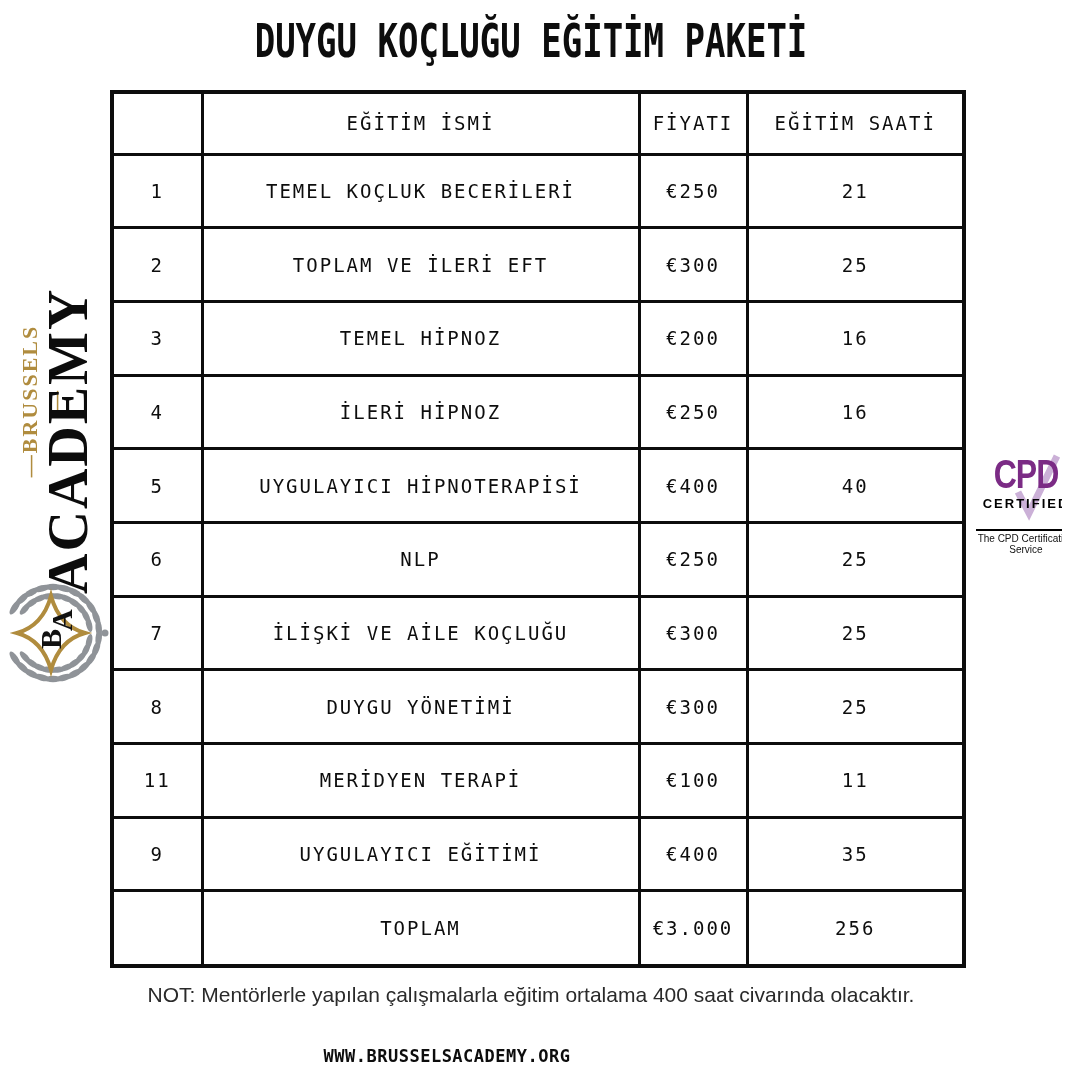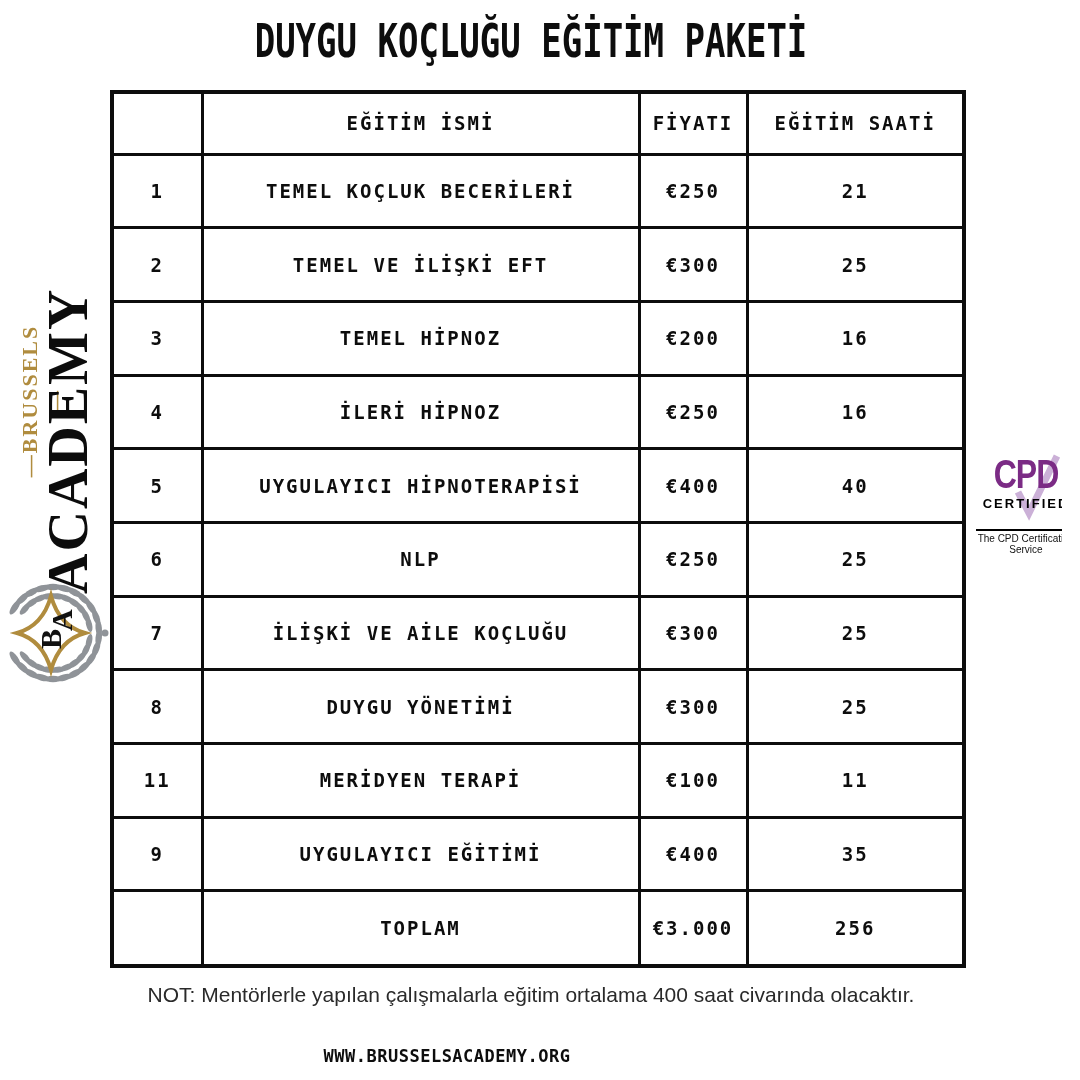--- a/index.html
+++ b/index.html
@@ -17,21 +17,21 @@
   }
 
   
   table.pricing {
     position:absolute; left:110px; top:90px; width:852px; height:878px;
     border-collapse:collapse; table-layout:fixed; background:#ffffff;
     border:4px solid #0d0d0d;
   }
   .pricing th, .pricing td {
     border:3px solid #0d0d0d; text-align:center; vertical-align:middle;
-    font-weight:bold; font-size:19px; letter-spacing:2px; padding:0; overflow:hidden;
+    font-weight:normal; font-size:19px; letter-spacing:2px; padding:0; overflow:hidden;
   }
   .pricing thead tr { height:62px; }
 
   
   .logo { position:absolute; left:0; top:0; }
   .brussels {
     position:absolute; left:-55px; top:388px; width:170px; height:26px;
     transform:rotate(-90deg); text-align:center; line-height:26px;
     font-family:"Liberation Serif", serif; font-weight:bold;
     font-size:22px; letter-spacing:2px;
@@ -157,21 +157,21 @@
       </thead>
       <tbody>
         <tr>
           <td>1</td>
           <td>TEMEL KOÇLUK BECERİLERİ</td>
           <td>€250</td>
           <td>21</td>
         </tr>
         <tr>
           <td>2</td>
-          <td>TEMEL VE İLİŞKİ EFT</td>
+          <td>TOPLAM VE İLERİ EFT</td>
           <td>€300</td>
           <td>25</td>
         </tr>
         <tr>
           <td>3</td>
           <td>TEMEL HİPNOZ</td>
           <td>€200</td>
           <td>16</td>
         </tr>
         <tr>

